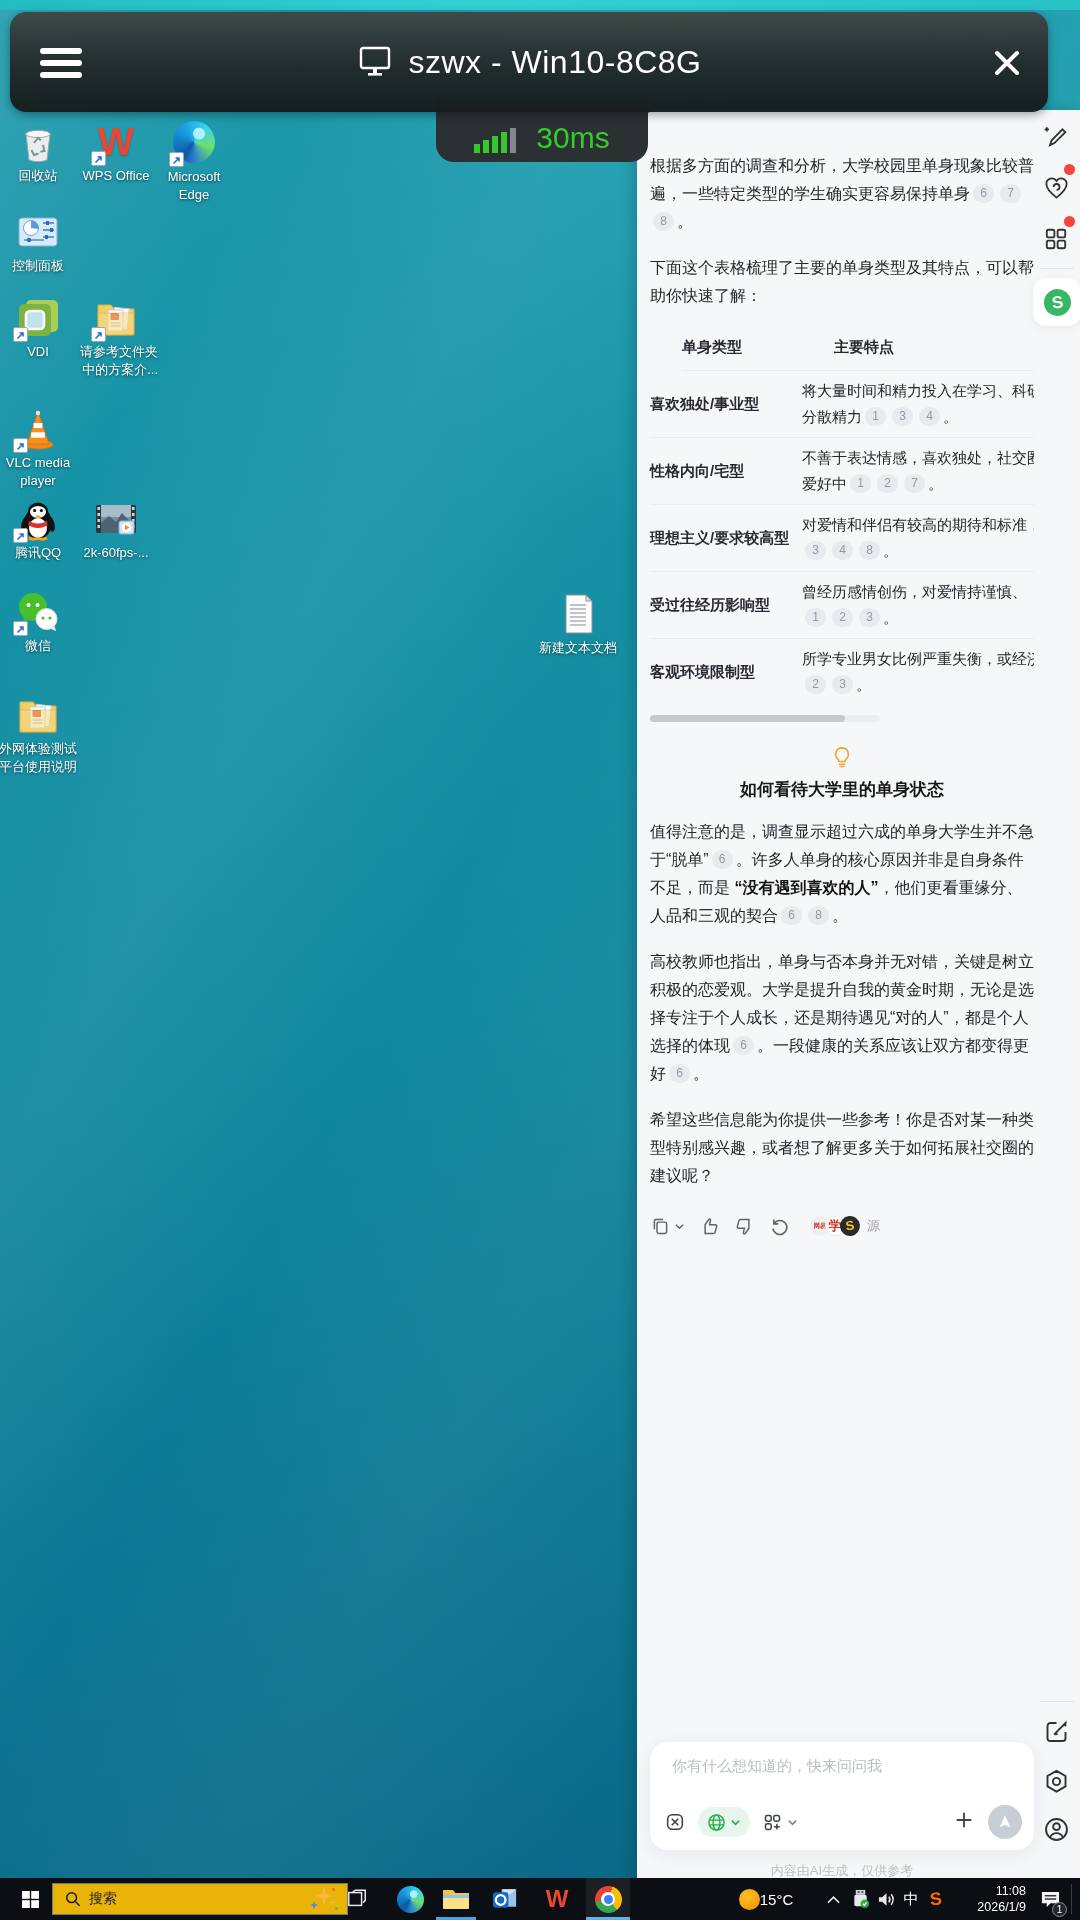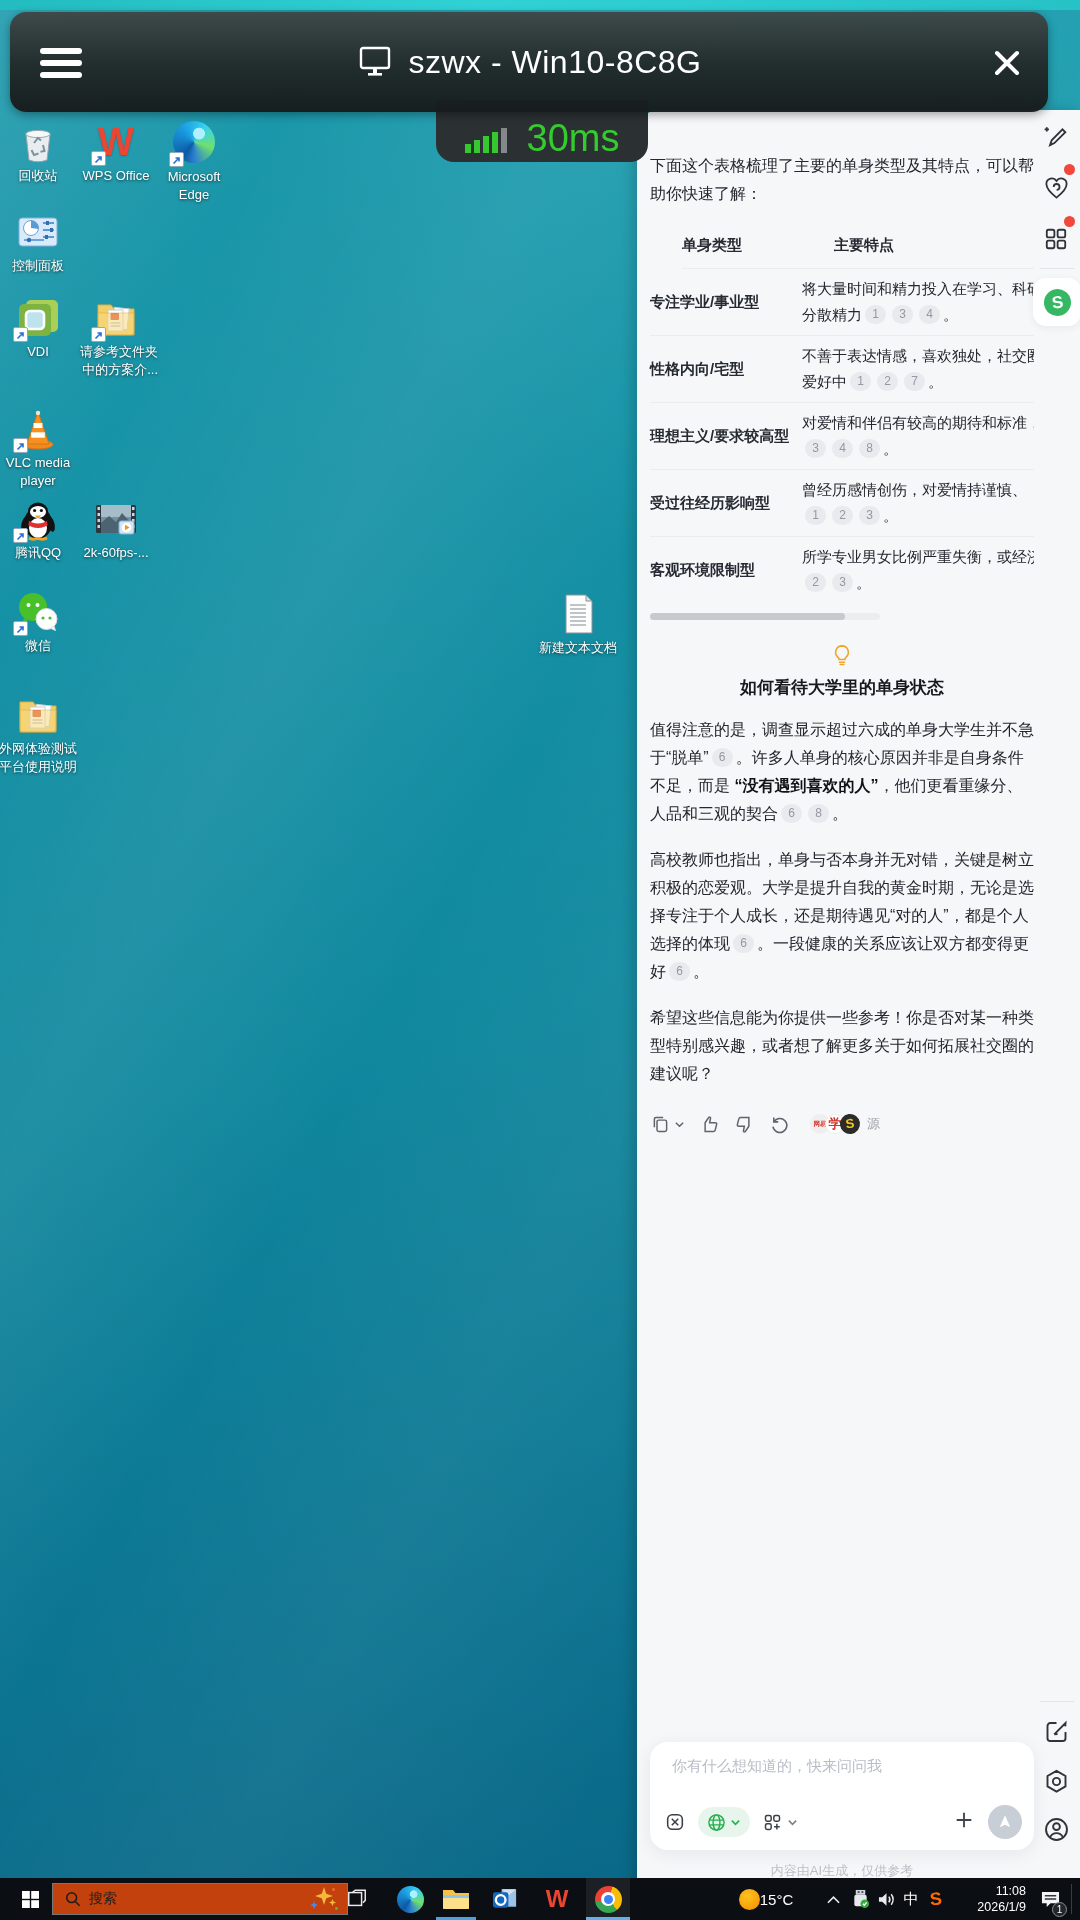--- a/index.html
+++ b/index.html
@@ -16,21 +16,21 @@
     background:linear-gradient(180deg,rgba(62,71,69,.96),rgba(33,40,39,.96) 55%,rgba(22,27,27,.97));
     box-shadow:0 3px 10px rgba(0,0,0,.35);z-index:30;}
   .burger{position:absolute;left:30px;top:36px;width:42px;height:30px;display:flex;flex-direction:column;justify-content:space-between;cursor:pointer;}
   .burger i{display:block;height:6px;border-radius:3px;background:#fff;}
   .rtitle{position:absolute;left:0;right:0;top:0;height:100px;display:flex;align-items:center;justify-content:center;gap:16px;}
   .rtitle span{color:#fff;font-size:32px;letter-spacing:.5px;}
   .xbtn{position:absolute;right:26px;top:36px;width:30px;height:30px;cursor:pointer;}
   
   .lat-tab{position:absolute;left:436px;top:100px;width:212px;height:62px;z-index:20;
     background:#2b3033;border-radius:0 0 18px 18px;display:flex;align-items:flex-end;justify-content:center;gap:16px;padding-bottom:9px;}
-  .lat-tab .ms{color:#35cb2f;font-size:38px;line-height:30px;}
+  .lat-tab .ms{color:#35cb2f;font-size:30px;line-height:30px;}
   
   .di{position:absolute;width:84px;text-align:center;cursor:pointer;}
   .di .ic{width:44px;height:44px;margin:0 auto;position:relative;}
   .di .lb{margin-top:3px;font-size:13px;line-height:18px;color:#fff;text-shadow:0 1px 3px rgba(0,0,0,.65);}
   .sc{position:absolute;left:-3px;bottom:-2px;width:15px;height:15px;background:#fff;border:1px solid #93a9bb;border-radius:2px;}
   .edge-ball{width:42px;height:42px;margin:1px auto;border-radius:50%;
     background:
       radial-gradient(circle at 62% 30%, #aef0ff 0 14%, transparent 16%),
       conic-gradient(from 215deg,#0c59a4,#1b9de2 30%,#37d0f0 50%,#6fe06f 70%,#2a7fd0 90%,#0c59a4);}
   .wps-w{font-size:38px;line-height:44px;font-weight:900;color:#eb4533;text-shadow:0 1px 2px rgba(0,0,0,.25);}
@@ -72,21 +72,21 @@
   .rail-ic{position:absolute;left:406px;cursor:pointer;}
   .rail-dot{position:absolute;width:11px;height:11px;border-radius:50%;background:#f4463a;left:427px;z-index:2;}
   .rail-div{position:absolute;left:403px;width:34px;height:1px;background:#e2e4e8;}
   .logo-card{position:absolute;left:396px;top:168px;width:48px;height:48px;background:#fff;border-radius:13px;
     box-shadow:0 2px 8px rgba(0,0,0,.06);display:flex;align-items:center;justify-content:center;cursor:pointer;}
   .logo-g{width:27px;height:27px;border-radius:50%;background:#35b764;color:#fff;font-weight:900;font-size:17px;
     display:flex;align-items:center;justify-content:center;transform:rotate(-8deg);}
   
   .tbar{position:absolute;left:0;top:1878px;width:1080px;height:42px;background:#0b0e13;z-index:40;}
   .titem{position:absolute;top:0;height:42px;display:flex;align-items:center;justify-content:center;cursor:pointer;}
-  .srch{position:absolute;left:52px;top:5px;width:296px;height:32px;background:#c2410c;border:1px solid #75787b;
+  .srch{position:absolute;left:52px;top:5px;width:296px;height:32px;background:#eab308;border:1px solid #75787b;
     display:flex;align-items:center;cursor:text;}
   .srch span{font-size:14px;color:#1f1f1f;margin-left:8px;}
   .ul{position:absolute;bottom:0;height:3px;background:#4aa3e0;}
   .traytxt{color:#fff;}
   .clock{position:absolute;left:952px;top:5px;width:74px;text-align:right;color:#fff;font-size:12.5px;line-height:16px;}
   .vline{position:absolute;left:1071px;top:6px;width:1px;height:30px;background:#383d44;}
 </style>
 </head>
 <body>
 
@@ -300,31 +300,34 @@
       <g stroke="#aab1b6" stroke-width="1.6">
             <path d="M14 13 h16 M14 17 h16 M14 21 h16 M14 25 h16 M14 29 h16 M14 33 h16"></path>
           </g>
     </svg></div>
     <div class="lb">新建文本文档</div>
   </div>
 
   <div class="panel">
     <div class="chat">
 
+      <p>
+        <span>根据多方面的调查和分析，大学校园里单身现象比较普遍，一些特定类型的学生确实更容易保持单身</span><span class="cite">6</span><span class="cite">7</span><span class="cite">8</span><span>。</span>
+      </p>
 
       <p><span>下面这个表格梳理了主要的单身类型及其特点，可以帮助你快速了解：</span></p>
 
       <div class="tbl">
         <div class="trow hd">
           <div class="tc1">单身类型</div>
           <div class="tc2">主要特点</div>
         </div>
 
         <div class="trow">
-          <div class="tc1">专注学业/事业型</div>
+          <div class="tc1">喜欢独处/事业型</div>
           <div class="tc2">
               <div class="l1">将大量时间和精力投入在学习、科研</div>
             <div><span>分散精力</span><span class="cite">1</span><span class="cite">3</span><span class="cite">4</span><span>。</span></div>
             </div>
         </div>
 
         <div class="trow">
           <div class="tc1">性格内向/宅型</div>
           <div class="tc2">
               <div class="l1">不善于表达情感，喜欢独处，社交圈</div>

